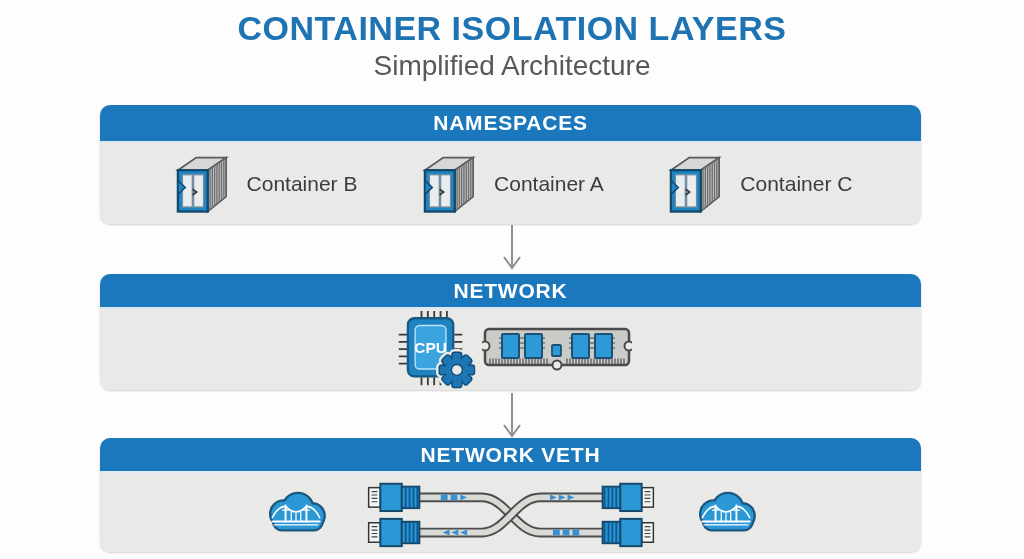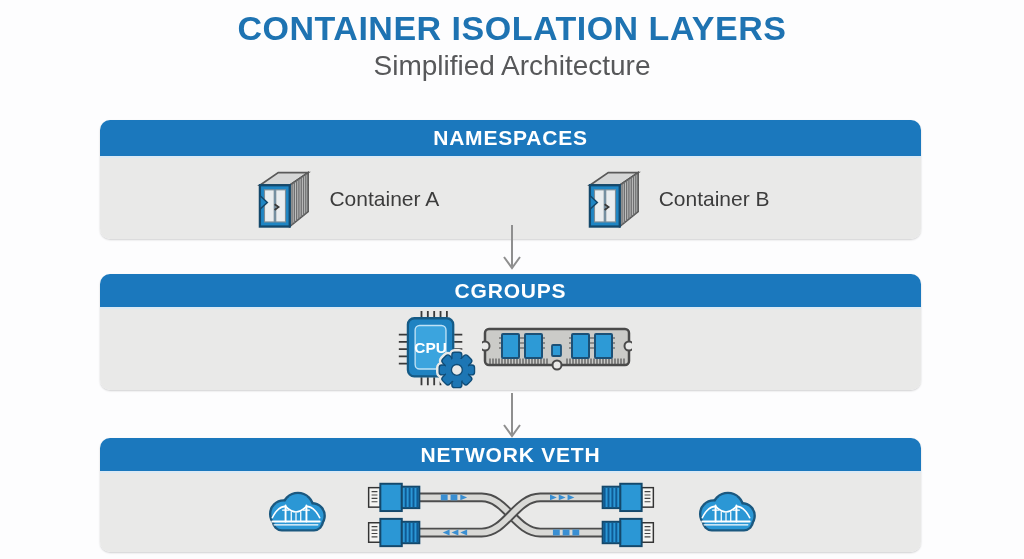--- a/index.html
+++ b/index.html
@@ -4,21 +4,21 @@
 <style>
   html,body{margin:0;padding:0;background:#fdfdfe;}
   .canvas{position:relative;width:1024px;height:559px;background:#fdfdfe;overflow:hidden;
           font-family:"Liberation Sans",sans-serif;}
   .title{position:absolute;top:9px;left:0;width:100%;text-align:center;
          font-size:34px;font-weight:bold;color:#1e73b2;letter-spacing:.5px;}
   .subtitle{position:absolute;top:50px;left:0;width:100%;text-align:center;
             font-size:28px;color:#57585a;}
   .band{position:absolute;left:100px;width:821px;border-radius:10px;overflow:hidden;
         display:flex;flex-direction:column;box-shadow:0 1px 2px rgba(0,0,0,.18);}
-  .band1{top:120px;height:119px;}
+  .band1{top:105px;height:119px;}
   .band2{top:274px;height:116px;}
   .band3{top:438px;height:114px;}
   .band-header{height:36px;background:#1b78bd;color:#ffffff;display:flex;align-items:center;
                justify-content:center;font-size:21px;font-weight:bold;letter-spacing:.8px;
                border-bottom:2px solid #dce9f4;flex:0 0 auto;}
   .band2 .band-header,.band3 .band-header{height:33px;}
   .band-body{flex:1;background:#e9e9e8;display:flex;align-items:center;}
   .body-namespaces{justify-content:space-evenly;padding:0 10px;}
   .container-item{display:flex;align-items:center;gap:12px;}
   .container-label{font-size:21px;color:#3c3c3c;}
@@ -45,49 +45,62 @@
         <svg width="66" height="62" viewBox="2 4 48 54">
           <polygon points="5,19 21,8 47,8 31,19" fill="#d6d7d7" stroke="#5a5a5a" stroke-width="1.5"></polygon>
           <polygon points="31,19 47,8 47,42 31,55" fill="#c4c5c5" stroke="#5a5a5a" stroke-width="1.5"></polygon>
           <path d="M33,17.6V53.4 M35,16.3V51.8 M37,14.9V50.1 M39,13.5V48.5 M41,12.1V46.9 M43,10.8V45.3 M45,9.4V43.6" stroke="#6f7071" stroke-width="1.2" fill="none"></path>
           <rect x="5" y="19" width="26" height="36" fill="#1f86c4" stroke="#14486b" stroke-width="2"></rect>
           <rect x="9" y="23" width="8.5" height="28" fill="#e9edef" stroke="#7d8d98" stroke-width="1"></rect>
           <rect x="18.8" y="23" width="8.5" height="28" fill="#e9edef" stroke="#7d8d98" stroke-width="1"></rect>
           <polygon points="5,28 11.5,34 5,40" fill="#1f86c4" stroke="#14486b" stroke-width="1.3"></polygon>
           <path d="M17.8,35.5 l3.4,2.5 l-3.4,2.5" stroke="#3a3a3a" stroke-width="1.6" fill="none"></path>
         </svg>
-        <span class="container-label">Container A</span>
+        <span class="container-label">Container B</span>
       </div>
 
       <div class="container-item">
         <svg width="66" height="62" viewBox="2 4 48 54">
           <polygon points="5,19 21,8 47,8 31,19" fill="#d6d7d7" stroke="#5a5a5a" stroke-width="1.5"></polygon>
           <polygon points="31,19 47,8 47,42 31,55" fill="#c4c5c5" stroke="#5a5a5a" stroke-width="1.5"></polygon>
           <path d="M33,17.6V53.4 M35,16.3V51.8 M37,14.9V50.1 M39,13.5V48.5 M41,12.1V46.9 M43,10.8V45.3 M45,9.4V43.6" stroke="#6f7071" stroke-width="1.2" fill="none"></path>
           <rect x="5" y="19" width="26" height="36" fill="#1f86c4" stroke="#14486b" stroke-width="2"></rect>
           <rect x="9" y="23" width="8.5" height="28" fill="#e9edef" stroke="#7d8d98" stroke-width="1"></rect>
           <rect x="18.8" y="23" width="8.5" height="28" fill="#e9edef" stroke="#7d8d98" stroke-width="1"></rect>
           <polygon points="5,28 11.5,34 5,40" fill="#1f86c4" stroke="#14486b" stroke-width="1.3"></polygon>
           <path d="M17.8,35.5 l3.4,2.5 l-3.4,2.5" stroke="#3a3a3a" stroke-width="1.6" fill="none"></path>
         </svg>
-        <span class="container-label">Container B</span>
+        <span class="container-label">Container A</span>
       </div>
 
+      <div class="container-item">
+        <svg width="66" height="62" viewBox="2 4 48 54">
+          <polygon points="5,19 21,8 47,8 31,19" fill="#d6d7d7" stroke="#5a5a5a" stroke-width="1.5"></polygon>
+          <polygon points="31,19 47,8 47,42 31,55" fill="#c4c5c5" stroke="#5a5a5a" stroke-width="1.5"></polygon>
+          <path d="M33,17.6V53.4 M35,16.3V51.8 M37,14.9V50.1 M39,13.5V48.5 M41,12.1V46.9 M43,10.8V45.3 M45,9.4V43.6" stroke="#6f7071" stroke-width="1.2" fill="none"></path>
+          <rect x="5" y="19" width="26" height="36" fill="#1f86c4" stroke="#14486b" stroke-width="2"></rect>
+          <rect x="9" y="23" width="8.5" height="28" fill="#e9edef" stroke="#7d8d98" stroke-width="1"></rect>
+          <rect x="18.8" y="23" width="8.5" height="28" fill="#e9edef" stroke="#7d8d98" stroke-width="1"></rect>
+          <polygon points="5,28 11.5,34 5,40" fill="#1f86c4" stroke="#14486b" stroke-width="1.3"></polygon>
+          <path d="M17.8,35.5 l3.4,2.5 l-3.4,2.5" stroke="#3a3a3a" stroke-width="1.6" fill="none"></path>
+        </svg>
+        <span class="container-label">Container C</span>
+      </div>
 
     </div>
   </section>
 
   <svg class="arrow arrow1" width="24" height="46" viewBox="0 0 24 46">
     <path d="M12,1 V42" stroke="#8f8f8f" stroke-width="2" fill="none"></path>
     <path d="M4,33 L12,44 L20,33" stroke="#8f8f8f" stroke-width="2" fill="none"></path>
   </svg>
 
   <section class="band band2">
     <header class="band-header">
-      <span>CGROUPS</span>
+      <span>NETWORK</span>
     </header>
     <div class="band-body body-cgroups">
 
       <svg width="92" height="78" viewBox="2 6 92 86">
         <g stroke="#3a3a3a" stroke-width="2" fill="none">
           <path d="M32,4v9 M39,4v9 M46,4v9 M53,4v9 M60,4v9"></path>
           <path d="M32,79v9 M39,79v9 M46,79v9 M53,79v9 M60,79v9"></path>
           <path d="M7,32h9 M7,40h9 M7,48h9 M7,56h9 M7,64h9"></path>
           <path d="M68,32h9 M68,40h9 M68,48h9"></path>
         </g>

